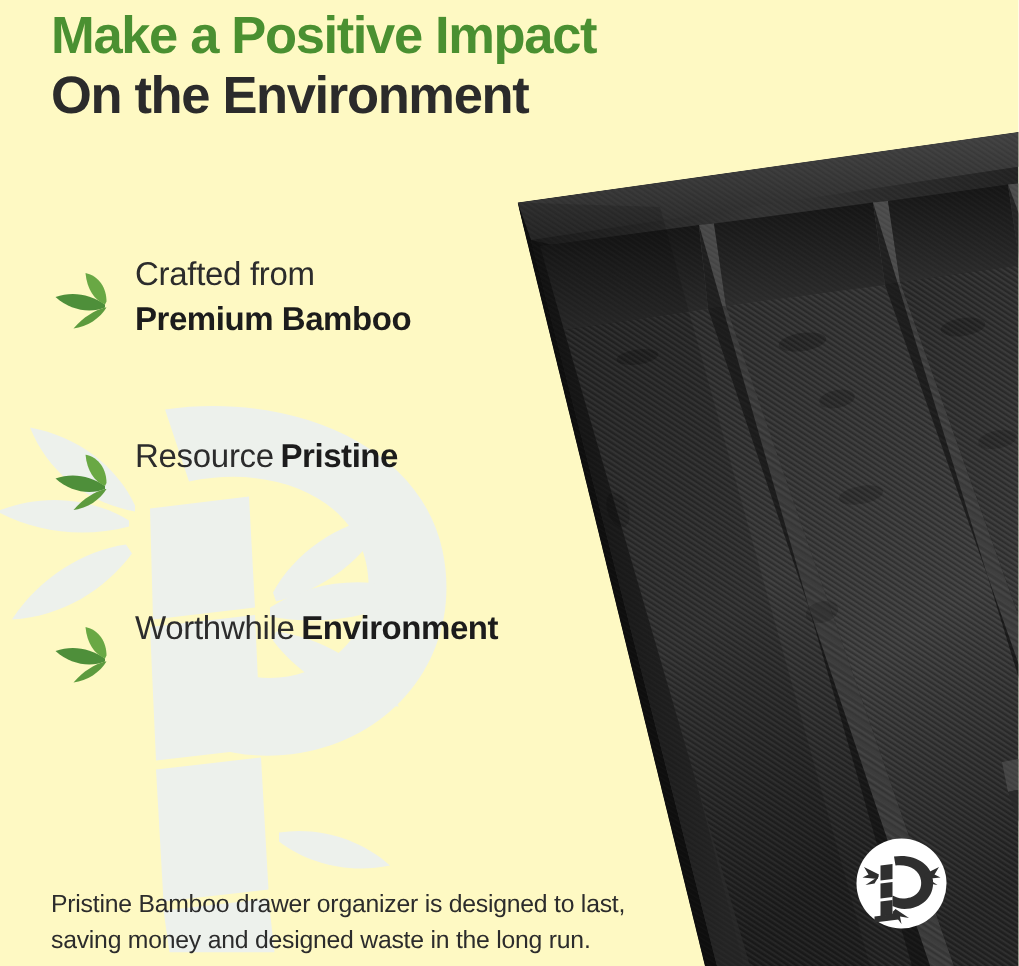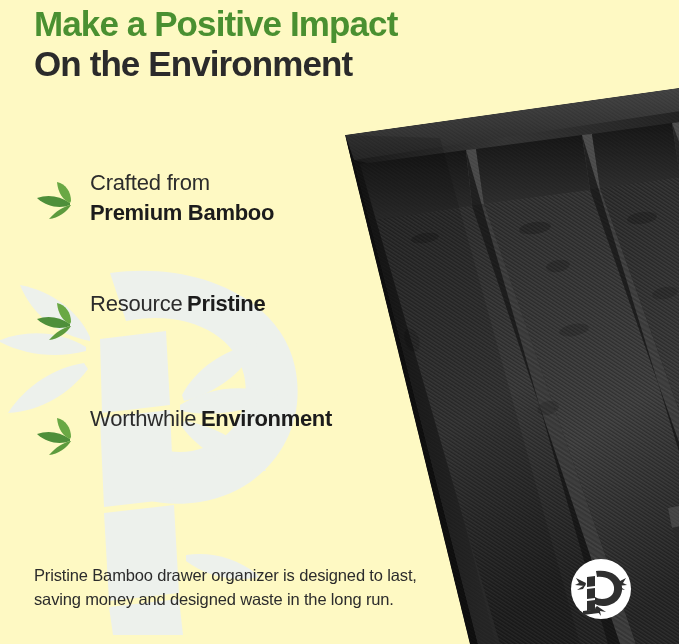--- a/index.html
+++ b/index.html
@@ -105,21 +105,21 @@
     color: #1c1c1c;
     line-height: 30px;
     letter-spacing: -0.3px;
     white-space: nowrap;
   }
 
   
   .caption {
     position: absolute;
     left: 34px;
-    top: 563px;
+    top: 591px;
     z-index: 6;
     width: 490px;
     font-size: 16.5px;
     font-weight: 400;
     color: #2c2c2c;
     line-height: 24px;
     letter-spacing: -0.15px;
   }
   .caption-line {
     display: block;

